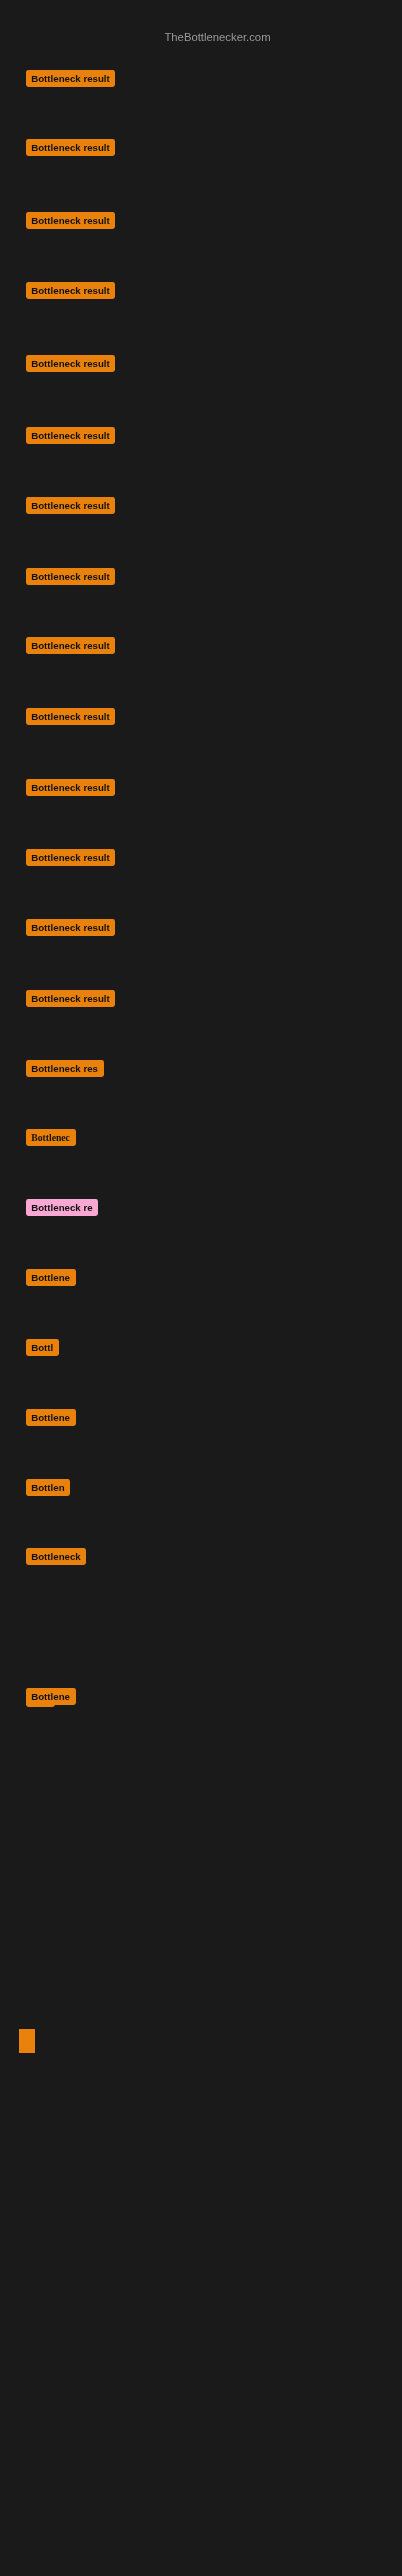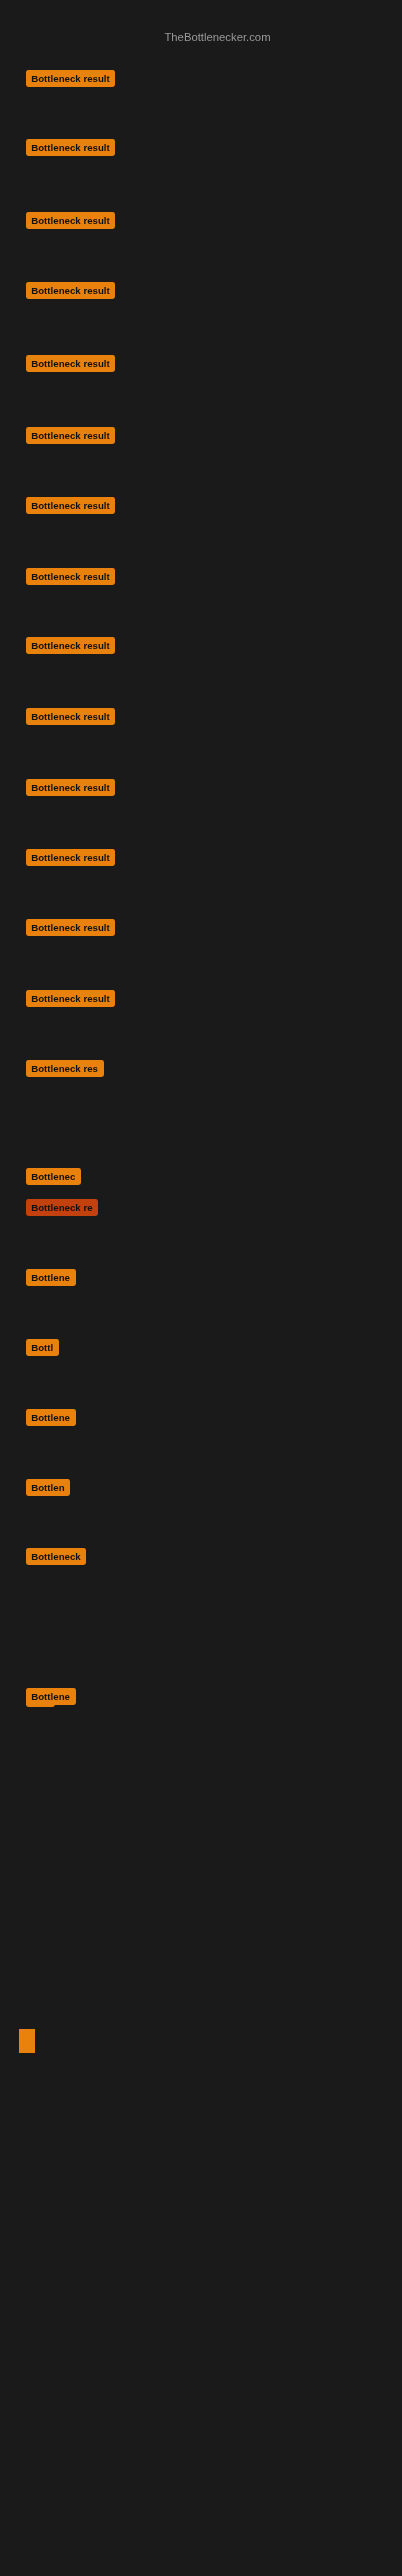--- a/index.html
+++ b/index.html
@@ -70,24 +70,24 @@
     <div style="position: absolute; left: 1.6px; top: 895px; display: flex; align-items: center;">
       <span style="background-color: rgb(232, 130, 12); color: rgb(17, 17, 17); font-size: 9.7px; font-weight: bold; padding: 3.2px 5.6px; border-radius: 2.4px; display: inline-block; max-width: 97px; overflow: hidden; white-space: nowrap; font-family: Arial, sans-serif;">Bottleneck result</span>
     </div>
     <div style="position: absolute; left: 1.6px; top: 966px; display: flex; align-items: center;">
       <span style="background-color: rgb(232, 130, 12); color: rgb(17, 17, 17); font-size: 9.7px; font-weight: bold; padding: 3.2px 5.6px; border-radius: 2.4px; display: inline-block; max-width: 97px; overflow: hidden; white-space: nowrap; font-family: Arial, sans-serif;">Bottleneck result</span>
     </div>
     <div style="position: absolute; left: 1.6px; top: 1036px; display: flex; align-items: center;">
       <span style="background-color: rgb(232, 130, 12); color: rgb(17, 17, 17); font-size: 9.7px; font-weight: bold; padding: 3.2px 5.6px; border-radius: 2.4px; display: inline-block; max-width: 81px; overflow: hidden; white-space: nowrap; font-family: Arial, sans-serif;">Bottleneck res</span>
     </div>
     <div style="position: absolute; left: 1.6px; top: 1105px; display: flex; align-items: center;">
-      <span style="background-color: rgb(232, 130, 12); color: rgb(17, 17, 17); font-size: 9.7px; font-weight: bold; padding: 3.2px 5.6px; border-radius: 2.4px; display: inline-block; max-width: 56px; overflow: hidden; white-space: nowrap; font-family: Liberation Sans, sans-serif; margin-top: 39px;">Bottlenec</span>
+      <span style="background-color: rgb(232, 130, 12); color: rgb(17, 17, 17); font-size: 9.7px; font-weight: bold; padding: 3.2px 5.6px; border-radius: 2.4px; display: inline-block; max-width: 56px; overflow: hidden; white-space: nowrap; font-family: Liberation Serif, serif;">Bottlenec</span>
     </div>
     <div style="position: absolute; left: 1.6px; top: 1175px; display: flex; align-items: center;">
-      <span style="background-color: #c2410c; color: rgb(17, 17, 17); font-size: 9.7px; font-weight: bold; padding: 3.2px 5.6px; border-radius: 2.4px; display: inline-block; max-width: 72px; overflow: hidden; white-space: nowrap; font-family: Arial, sans-serif;">Bottleneck re</span>
+      <span style="background-color: #f9a8d4; color: rgb(17, 17, 17); font-size: 9.7px; font-weight: bold; padding: 3.2px 5.6px; border-radius: 2.4px; display: inline-block; max-width: 72px; overflow: hidden; white-space: nowrap; font-family: Arial, sans-serif;">Bottleneck re</span>
     </div>
     <div style="position: absolute; left: 1.6px; top: 1245px; display: flex; align-items: center;">
       <span style="background-color: rgb(232, 130, 12); color: rgb(17, 17, 17); font-size: 9.7px; font-weight: bold; padding: 3.2px 5.6px; border-radius: 2.4px; display: inline-block; max-width: 52px; overflow: hidden; white-space: nowrap; font-family: Arial, sans-serif;">Bottlene</span>
     </div>
     <div style="position: absolute; left: 1.6px; top: 1315px; display: flex; align-items: flex-start;">
       <span style="background-color: rgb(232, 130, 12); color: rgb(17, 17, 17); font-size: 9.7px; font-weight: bold; padding: 3.2px 5.6px; border-radius: 2.4px; display: inline-block; max-width: 35px; overflow: hidden; white-space: nowrap; font-family: Arial, sans-serif;">Bottl</span>
     </div>
     <div style="position: absolute; left: 1.6px; top: 1385px; display: flex; align-items: center;">
       <span style="background-color: rgb(232, 130, 12); color: rgb(17, 17, 17); font-size: 9.7px; font-weight: bold; padding: 3.2px 5.6px; border-radius: 2.4px; display: inline-block; max-width: 52px; overflow: hidden; white-space: nowrap; font-family: Arial, sans-serif;">Bottlene</span>
     </div>

